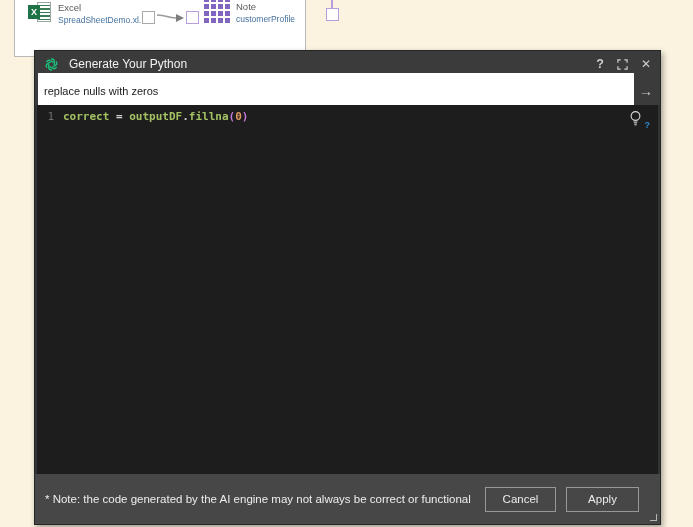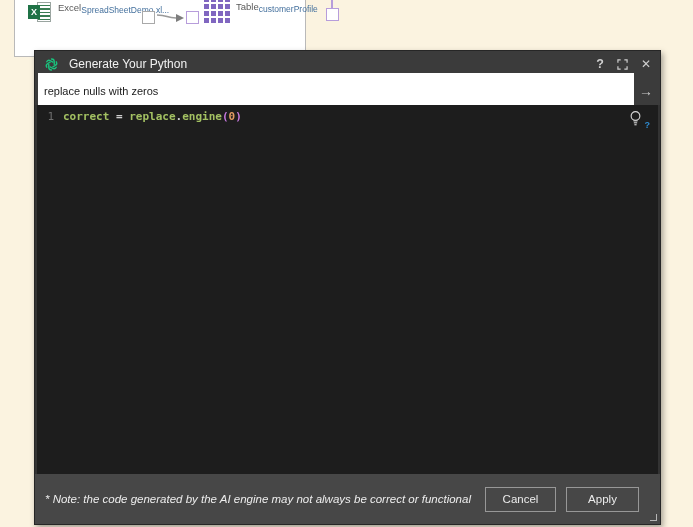--- a/index.html
+++ b/index.html
@@ -8,21 +8,21 @@
     --code-number:#e09a62; --line-number:#6e6e6e; --node-purple:#8066c0; --port-purple:#b79ddb;
     --link-blue:#44709d; --hint-question-blue:#2e8bd0;
   }
   *{margin:0;padding:0;box-sizing:border-box;}
   html,body{width:693px;height:527px;overflow:hidden;}
   body{background:var(--page-bg);font-family:"Liberation Sans",sans-serif;position:relative;}
 
   
   .canvas-panel{position:absolute;left:14px;top:-1px;width:292px;height:58px;background:#ffffff;border:1px solid #b9b9b9;}
   .flow-node{position:absolute;display:flex;align-items:flex-start;gap:6px;}
-  .node-labels{display:flex;flex-direction:row;line-height:10px;padding-top:1px;}
+  .node-labels{display:flex;flex-direction:column;line-height:10px;padding-top:1px;}
   .node-title{font-size:9.5px;color:#5a5a5a;}
   .node-subtitle{font-size:8.5px;color:var(--link-blue);margin-top:2px;white-space:nowrap;}
   .excel-node{left:28px;top:2px;}
   .excel-icon{position:relative;width:24px;height:21px;}
   .excel-sheet{position:absolute;left:9px;top:0;width:14px;height:20px;background:#fff;border:1px solid #9aa5a0;
     background-image:repeating-linear-gradient(to bottom,#fff 0 2px,#3a7d54 2px 3.5px);background-clip:padding-box;}
   .excel-x{position:absolute;left:0;top:3px;width:12px;height:14px;background:#1f7246;color:#fff;font-size:9px;font-weight:bold;
     display:flex;align-items:center;justify-content:center;}
   .table-node{left:204px;top:-3px;}
   .grid-icon{display:grid;grid-template-columns:repeat(4,5px);grid-auto-rows:5px;gap:2px;margin-top:0;}
@@ -54,21 +54,21 @@
   .gutter{width:26px;text-align:right;padding-right:9px;color:var(--line-number);flex:0 0 auto;}
   .code-text{white-space:pre;font-weight:600;}
   .tok-identifier,.tok-function{color:var(--code-ident);}
   .tok-operator{color:var(--code-op);}
   .tok-paren{color:var(--code-paren);}
   .tok-number{color:var(--code-number);}
   .hint-bulb{position:absolute;right:12px;top:5px;width:17px;height:19px;}
   .hint-q{position:absolute;right:-4px;bottom:-1px;color:var(--hint-question-blue);font-size:9px;font-weight:bold;font-family:"Liberation Sans",sans-serif;}
 
   .footer{height:50px;background:var(--footer-bg);display:flex;align-items:center;padding:0 21px 0 10px;flex:0 0 auto;position:relative;}
-  .footer-note{flex:1;font-size:11.5px;color:#ededed;font-style:italic;}
+  .footer-note{flex:1;font-size:11.5px;color:#ededed;}
   .dlg-btn{width:73px;height:25px;background:transparent;border:1px solid #979797;color:#ececec;font-size:11.5px;
     font-family:"Liberation Sans",sans-serif;margin-left:10px;}
   .resize-grip{position:absolute;right:3px;bottom:3px;width:7px;height:7px;border-right:1.5px solid #b5b5b5;border-bottom:1.5px solid #b5b5b5;}
 </style>
 </head>
 <body>
 
 <div class="canvas-panel"></div>
 
 <div class="flow-node excel-node">
@@ -102,21 +102,21 @@
     <span></span>
       <span></span>
       <span></span>
       <span></span>
     <span></span>
       <span></span>
       <span></span>
       <span></span>
   </span>
   <span class="node-labels" style="padding-top:5px;">
-    <span class="node-title">Table</span>
+    <span class="node-title">Note</span>
     <span class="node-subtitle">customerProfile</span>
   </span>
 </div>
 
 <span class="hang-line"></span>
 <span class="port purple port-tr"></span>
 
 <div class="dialog">
 
   <div class="titlebar">
@@ -158,21 +158,21 @@
   </div>
 
   <div class="prompt-row">
     <input class="prompt-input" type="text" value="replace nulls with zeros" style="">
     <button class="submit-btn">→</button>
   </div>
 
   <div class="editor">
     <div class="code-line">
       <span class="gutter">1</span>
-      <span class="code-text"><span class="tok-identifier">correct</span><span class="tok-operator"> = </span><span class="tok-identifier">replace</span><span class="tok-operator">.</span><span class="tok-function">engine</span><span class="tok-paren">(</span><span class="tok-number">0</span><span class="tok-paren">)</span></span>
+      <span class="code-text"><span class="tok-identifier">correct</span><span class="tok-operator"> = </span><span class="tok-identifier">outputDF</span><span class="tok-operator">.</span><span class="tok-function">fillna</span><span class="tok-paren">(</span><span class="tok-number">0</span><span class="tok-paren">)</span></span>
     </div>
     <span class="hint-bulb">
       <svg width="13" height="18" viewBox="0 0 14 19">
         <g fill="none" stroke="#d6d6d6" stroke-width="1.2">
           <circle cx="7" cy="6.2" r="4.7"></circle>
           <path d="M4.8 11.5 h4.4"></path>
             <path d="M5.2 13.6 h3.6"></path>
             <path d="M5.8 15.7 h2.4"></path>
         </g>
       </svg>

